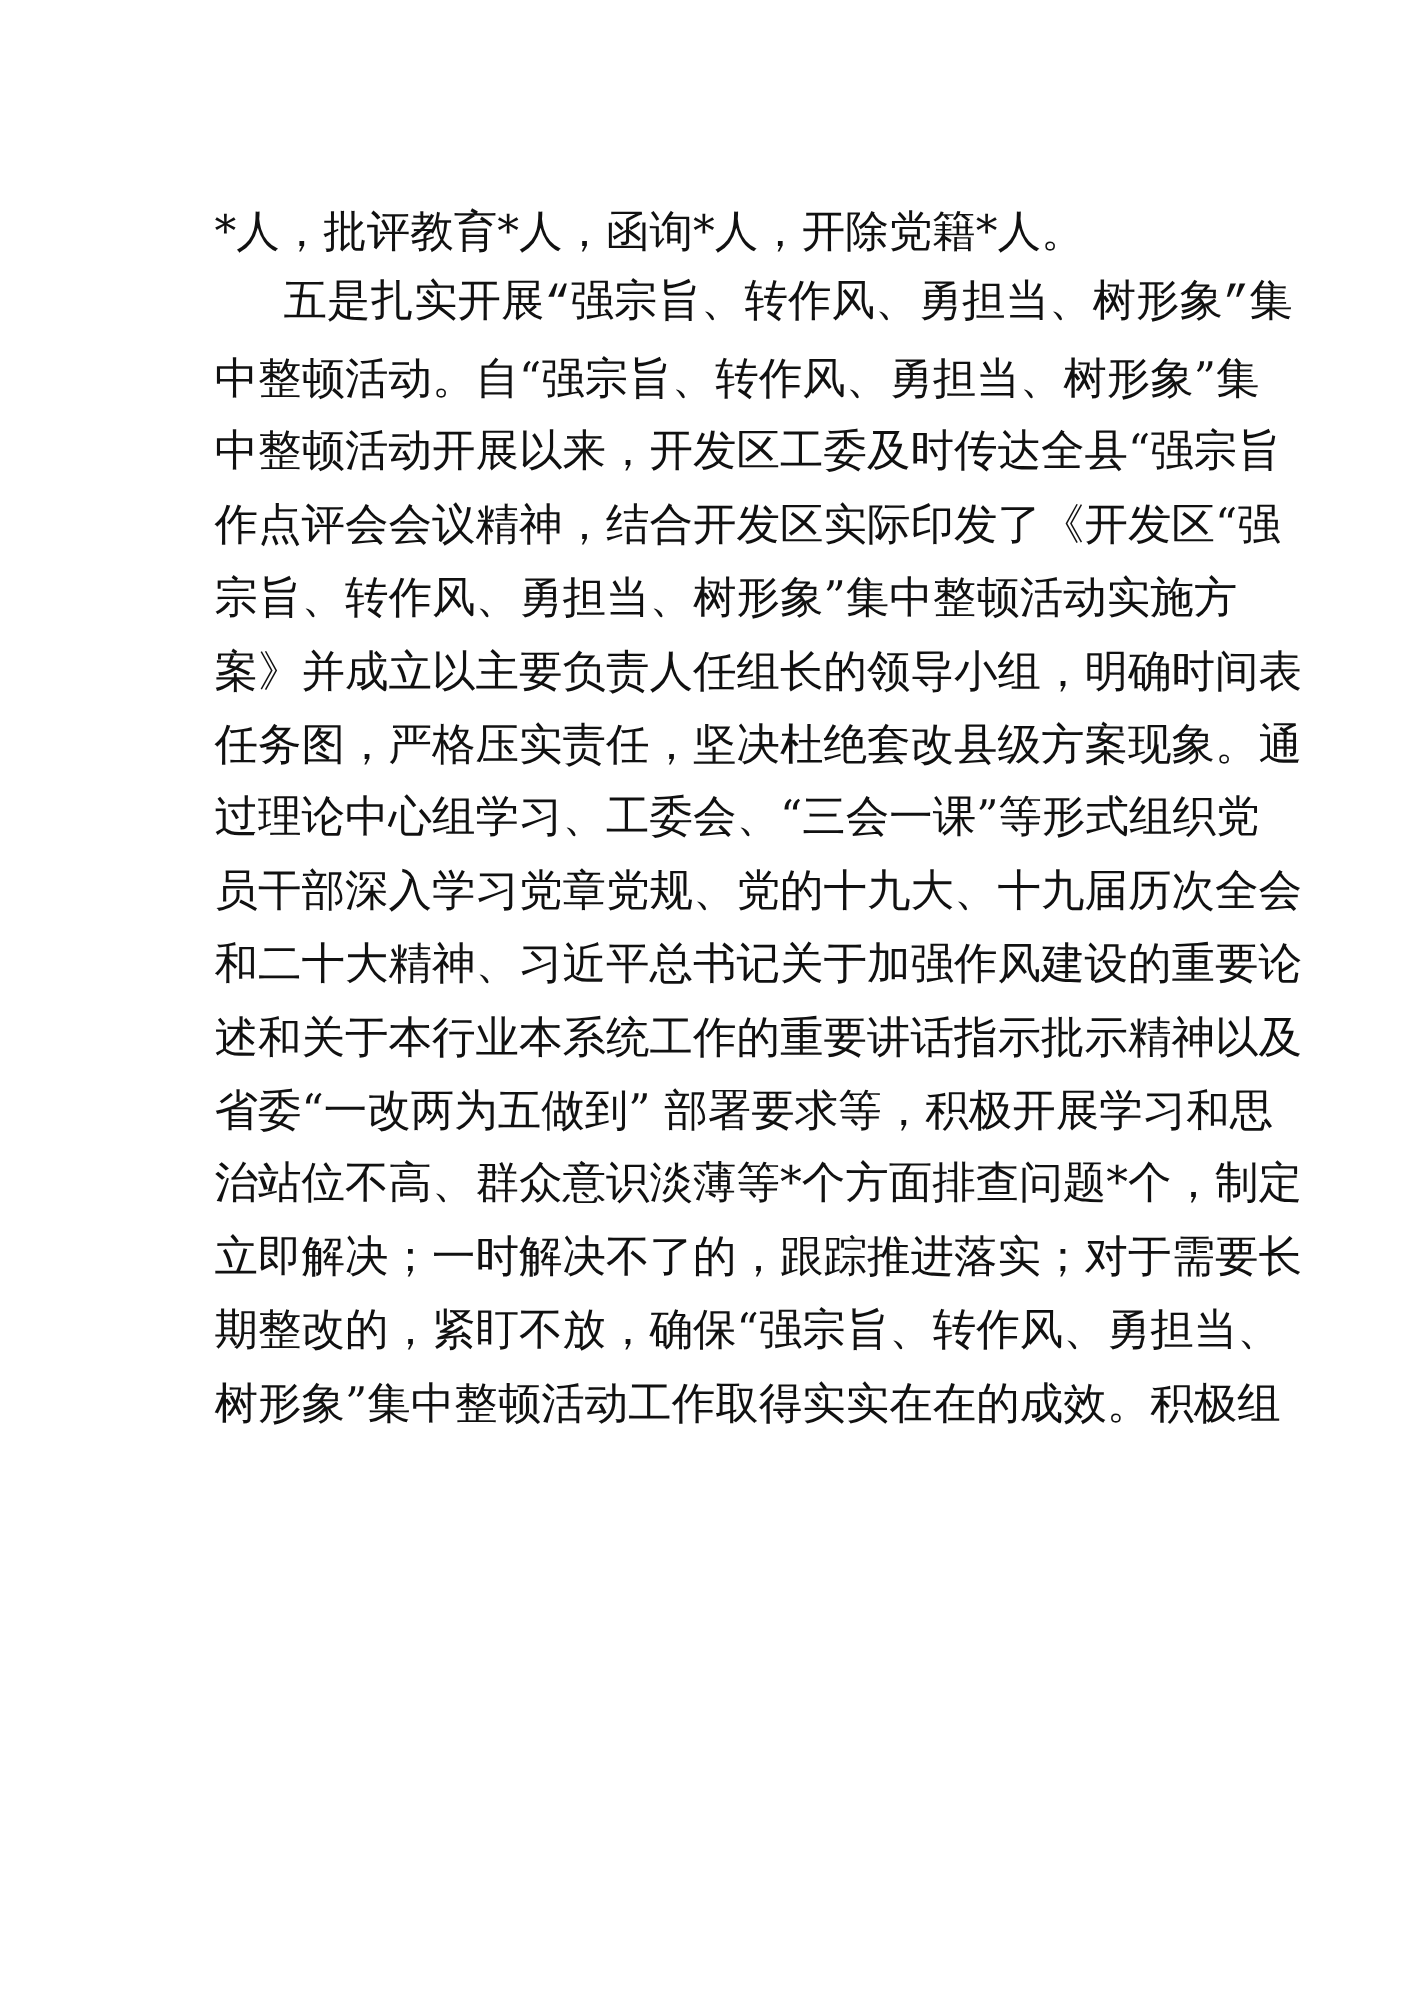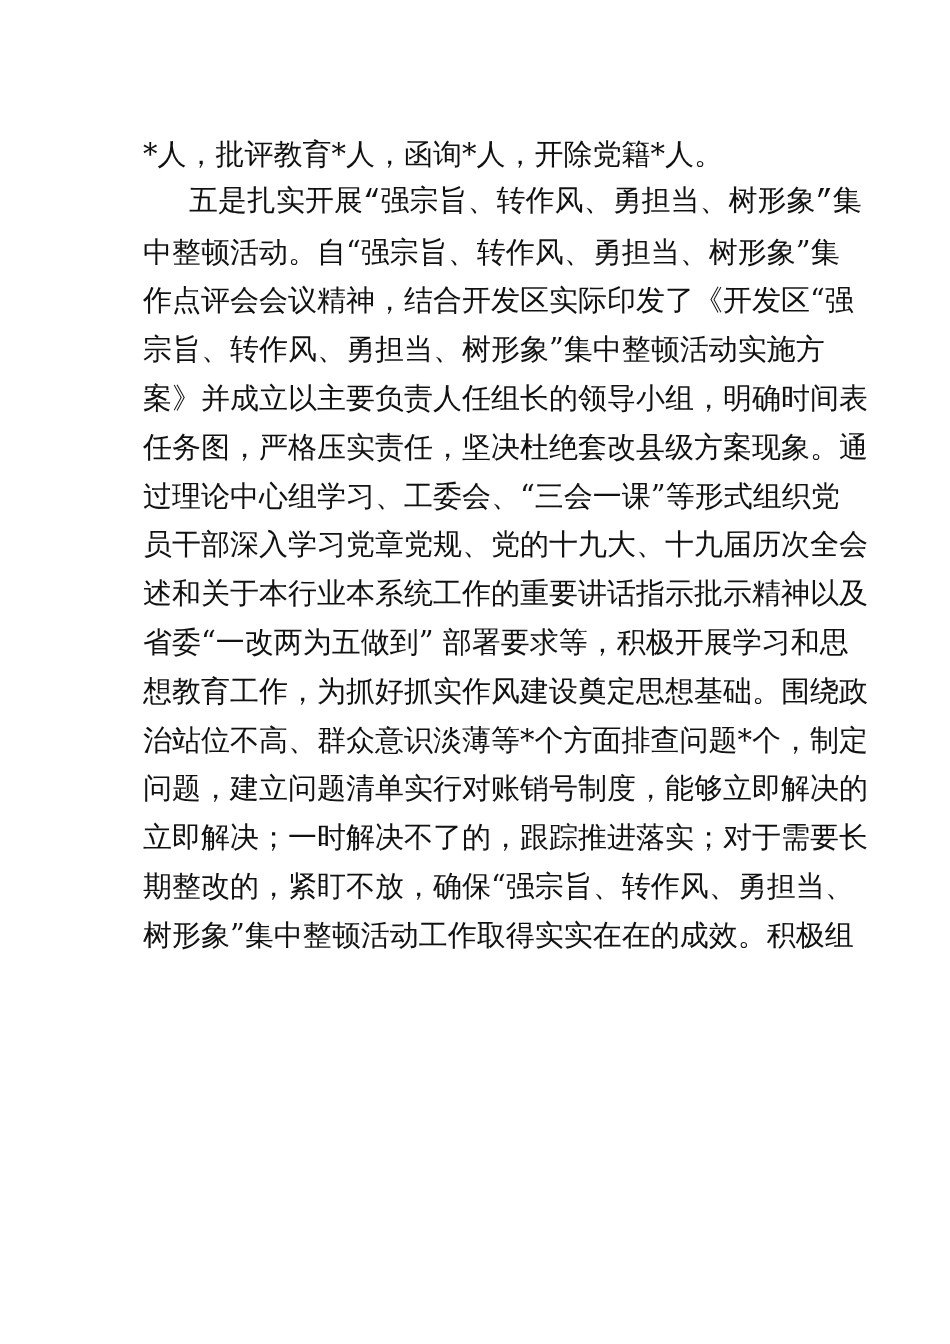--- a/index.html
+++ b/index.html
@@ -48,28 +48,28 @@
     }
   </style>
 </head>
 <body>
 
 <div class="page">
   <div class="text-block" id="text-block">
       <div class="line last">*人，批评教育*人，函询*人，开除党籍*人。</div>
       <div class="line indent">五是扎实开展“强宗旨、转作风、勇担当、树形象”集</div>
       <div class="line">中整顿活动。自“强宗旨、转作风、勇担当、树形象”集</div>
+      <div class="line">中整顿活动开展以来，开发区工委及时传达全县“强宗旨</div>
       <div class="line">作点评会会议精神，结合开发区实际印发了《开发区“强</div>
       <div class="line">宗旨、转作风、勇担当、树形象”集中整顿活动实施方</div>
       <div class="line">案》并成立以主要负责人任组长的领导小组，明确时间表</div>
       <div class="line">任务图，严格压实责任，坚决杜绝套改县级方案现象。通</div>
       <div class="line">过理论中心组学习、工委会、“三会一课”等形式组织党</div>
       <div class="line">员干部深入学习党章党规、党的十九大、十九届历次全会</div>
+      <div class="line">和二十大精神、习近平总书记关于加强作风建设的重要论</div>
       <div class="line">述和关于本行业本系统工作的重要讲话指示批示精神以及</div>
       <div class="line">省委“一改两为五做到” 部署要求等，积极开展学习和思</div>
-      <div class="line">想教育工作，为抓好抓实作风建设奠定思想基础。围绕政</div>
       <div class="line">治站位不高、群众意识淡薄等*个方面排查问题*个，制定</div>
-      <div class="line">问题，建立问题清单实行对账销号制度，能够立即解决的</div>
       <div class="line">立即解决；一时解决不了的，跟踪推进落实；对于需要长</div>
       <div class="line">期整改的，紧盯不放，确保“强宗旨、转作风、勇担当、</div>
       <div class="line">树形象”集中整顿活动工作取得实实在在的成效。积极组</div>
     </div>
 </div>
 
 </body></html>

